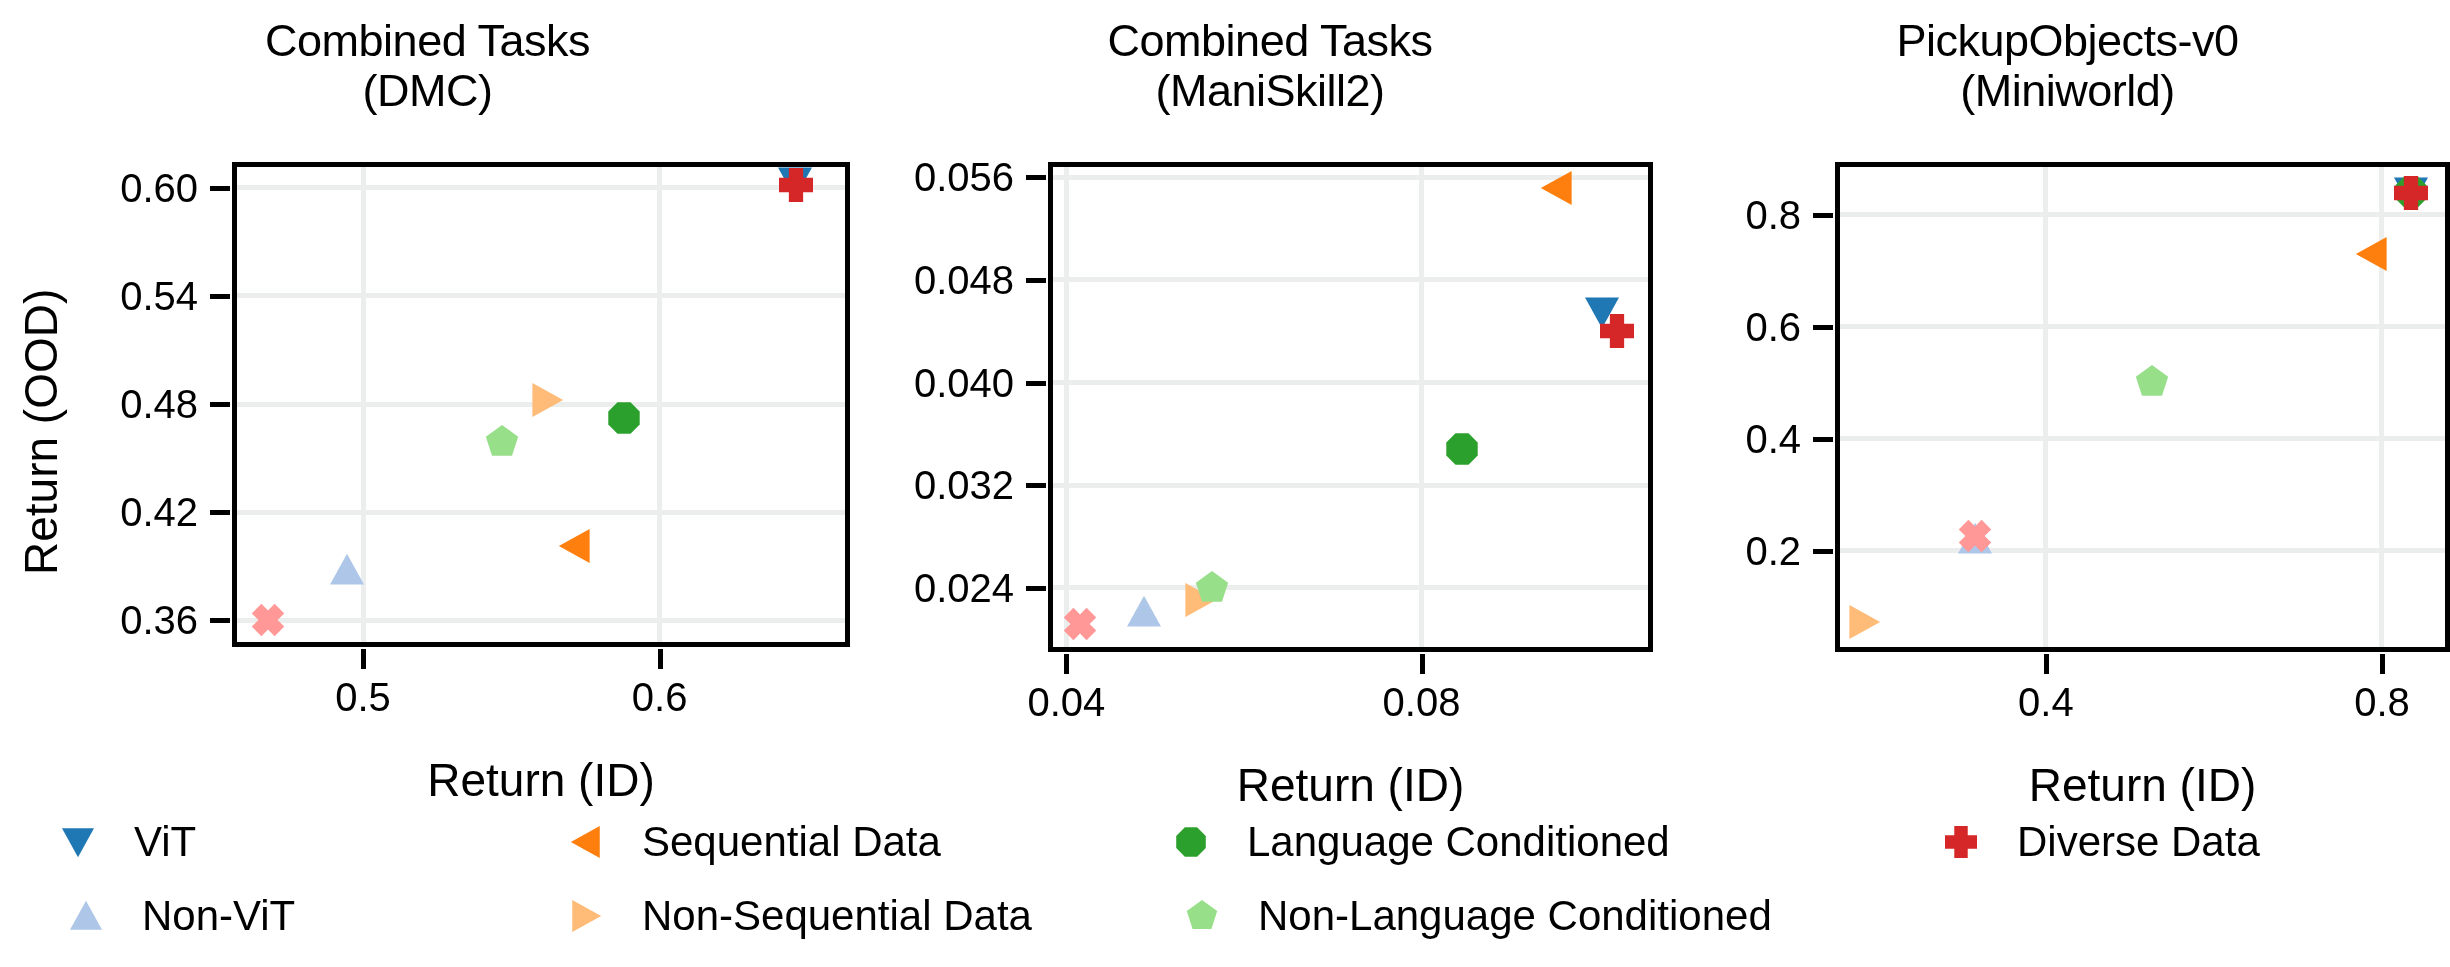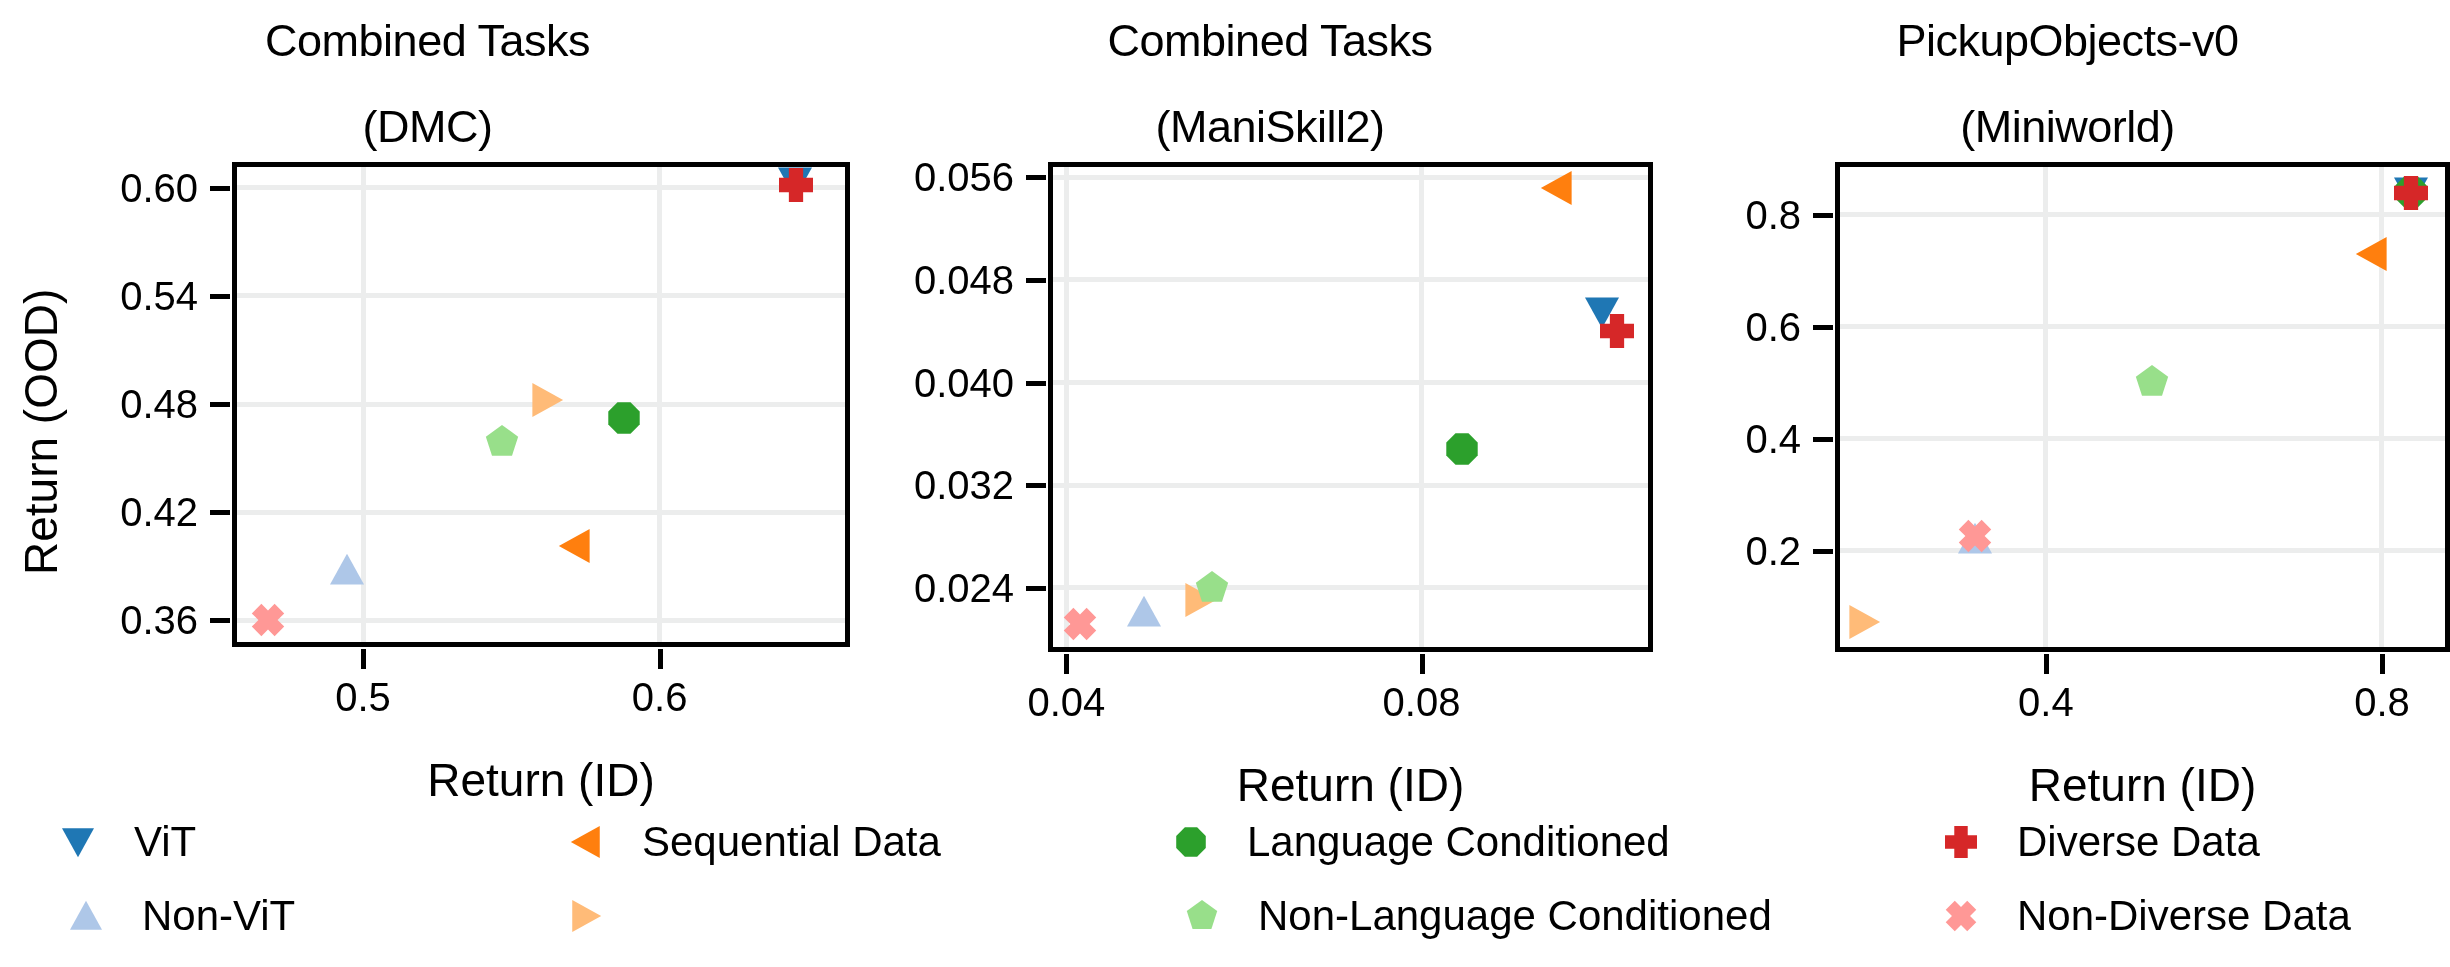--- a/index.html
+++ b/index.html
@@ -3,21 +3,21 @@
 <meta charset="utf-8">
 <style>
   html,body{margin:0;padding:0;background:#ffffff;}
   body{width:2450px;height:967px;font-family:"Liberation Sans",sans-serif;color:#000;overflow:hidden;}
   #figure{position:relative;width:2450px;height:967px;background:#fff;}
 
   .panel{position:absolute;top:14px;height:800px;}
   .panel-title{position:absolute;left:0;right:0;top:2px;text-align:center;
     font-size:45px;line-height:50px;font-weight:400;letter-spacing:-0.5px;white-space:pre-line;}
   .panel-title .l1{display:block;}
-  .panel-title .l2{display:block;margin-top:36px;}
+  .panel-title .l2{display:block;}
 
   .plotbox{position:absolute;border:5px solid #000;background:#fff;box-sizing:border-box;}
   .gridline-h{position:absolute;left:0;right:0;height:5px;background:#eceded;}
   .gridline-v{position:absolute;top:0;bottom:0;width:5px;background:#eceded;}
 
   .ytick-lab{position:absolute;right:0;text-align:right;font-size:40px;line-height:40px;
     transform:translateY(-20px);white-space:nowrap;}
   .ytick-mark{position:absolute;width:20px;height:5px;background:#000;transform:translateY(-2px);}
   .xtick-lab{position:absolute;text-align:center;font-size:40px;line-height:40px;white-space:nowrap;transform:translateX(-50%);}
   .xtick-mark{position:absolute;width:5px;height:20px;background:#000;transform:translateX(-2px);}
@@ -272,20 +272,21 @@
           </svg>
         </span>
         <span class="leg-text">Sequential Data</span>
       </div>
       <div class="leg-item" style="left: 560px; top: 90px;">
         <span class="leg-mark">
           <svg width="32" height="32" viewBox="-16 -16 32 32">
             <polygon points="-13.76,-16 -13.76,16 15.2,0" fill="#ffbb78"></polygon>
           </svg>
         </span>
+        <span class="leg-text">Non-Sequential Data</span>
       </div>
       <div class="leg-item" style="left: 1165px; top: 16px;">
         <span class="leg-mark">
           <svg width="32" height="32" viewBox="-16 -16 32 32">
             <polygon points="14.78,6.12 6.12,14.78 -6.12,14.78 -14.78,6.12 -14.78,-6.12 -6.12,-14.78 6.12,-14.78 14.78,-6.12" fill="#2ca02c"></polygon>
           </svg>
         </span>
         <span class="leg-text">Language Conditioned</span>
       </div>
       <div class="leg-item" style="left: 1176px; top: 90px;">
@@ -296,25 +297,15 @@
         </span>
         <span class="leg-text">Non-Language Conditioned</span>
       </div>
       <div class="leg-item" style="left: 1935px; top: 16px;">
         <span class="leg-mark">
           <svg width="32" height="32" viewBox="-16 -16 32 32">
             <polygon points="-6.72,-16 6.72,-16 6.72,-6.72 16,-6.72 16,6.72 6.72,6.72 6.72,16 -6.72,16 -6.72,6.72 -16,6.72 -16,-6.72 -6.72,-6.72" fill="#d62728"></polygon>
           </svg>
         </span>
         <span class="leg-text">Diverse Data</span>
-      </div>
-      <div class="leg-item" style="left: 1935px; top: 90px;">
-        <span class="leg-mark">
-          <svg width="32" height="32" viewBox="-16 -16 32 32">
-            <g transform="rotate(45)">
-              <polygon points="-6.4,-15.2 6.4,-15.2 6.4,-6.4 15.2,-6.4 15.2,6.4 6.4,6.4 6.4,15.2 -6.4,15.2 -6.4,6.4 -15.2,6.4 -15.2,-6.4 -6.4,-6.4" fill="#ff9896"></polygon>
-            </g>
-          </svg>
-        </span>
-        <span class="leg-text">Non-Diverse Data</span>
       </div>
     </div>
 </div>
 
 </body></html>

